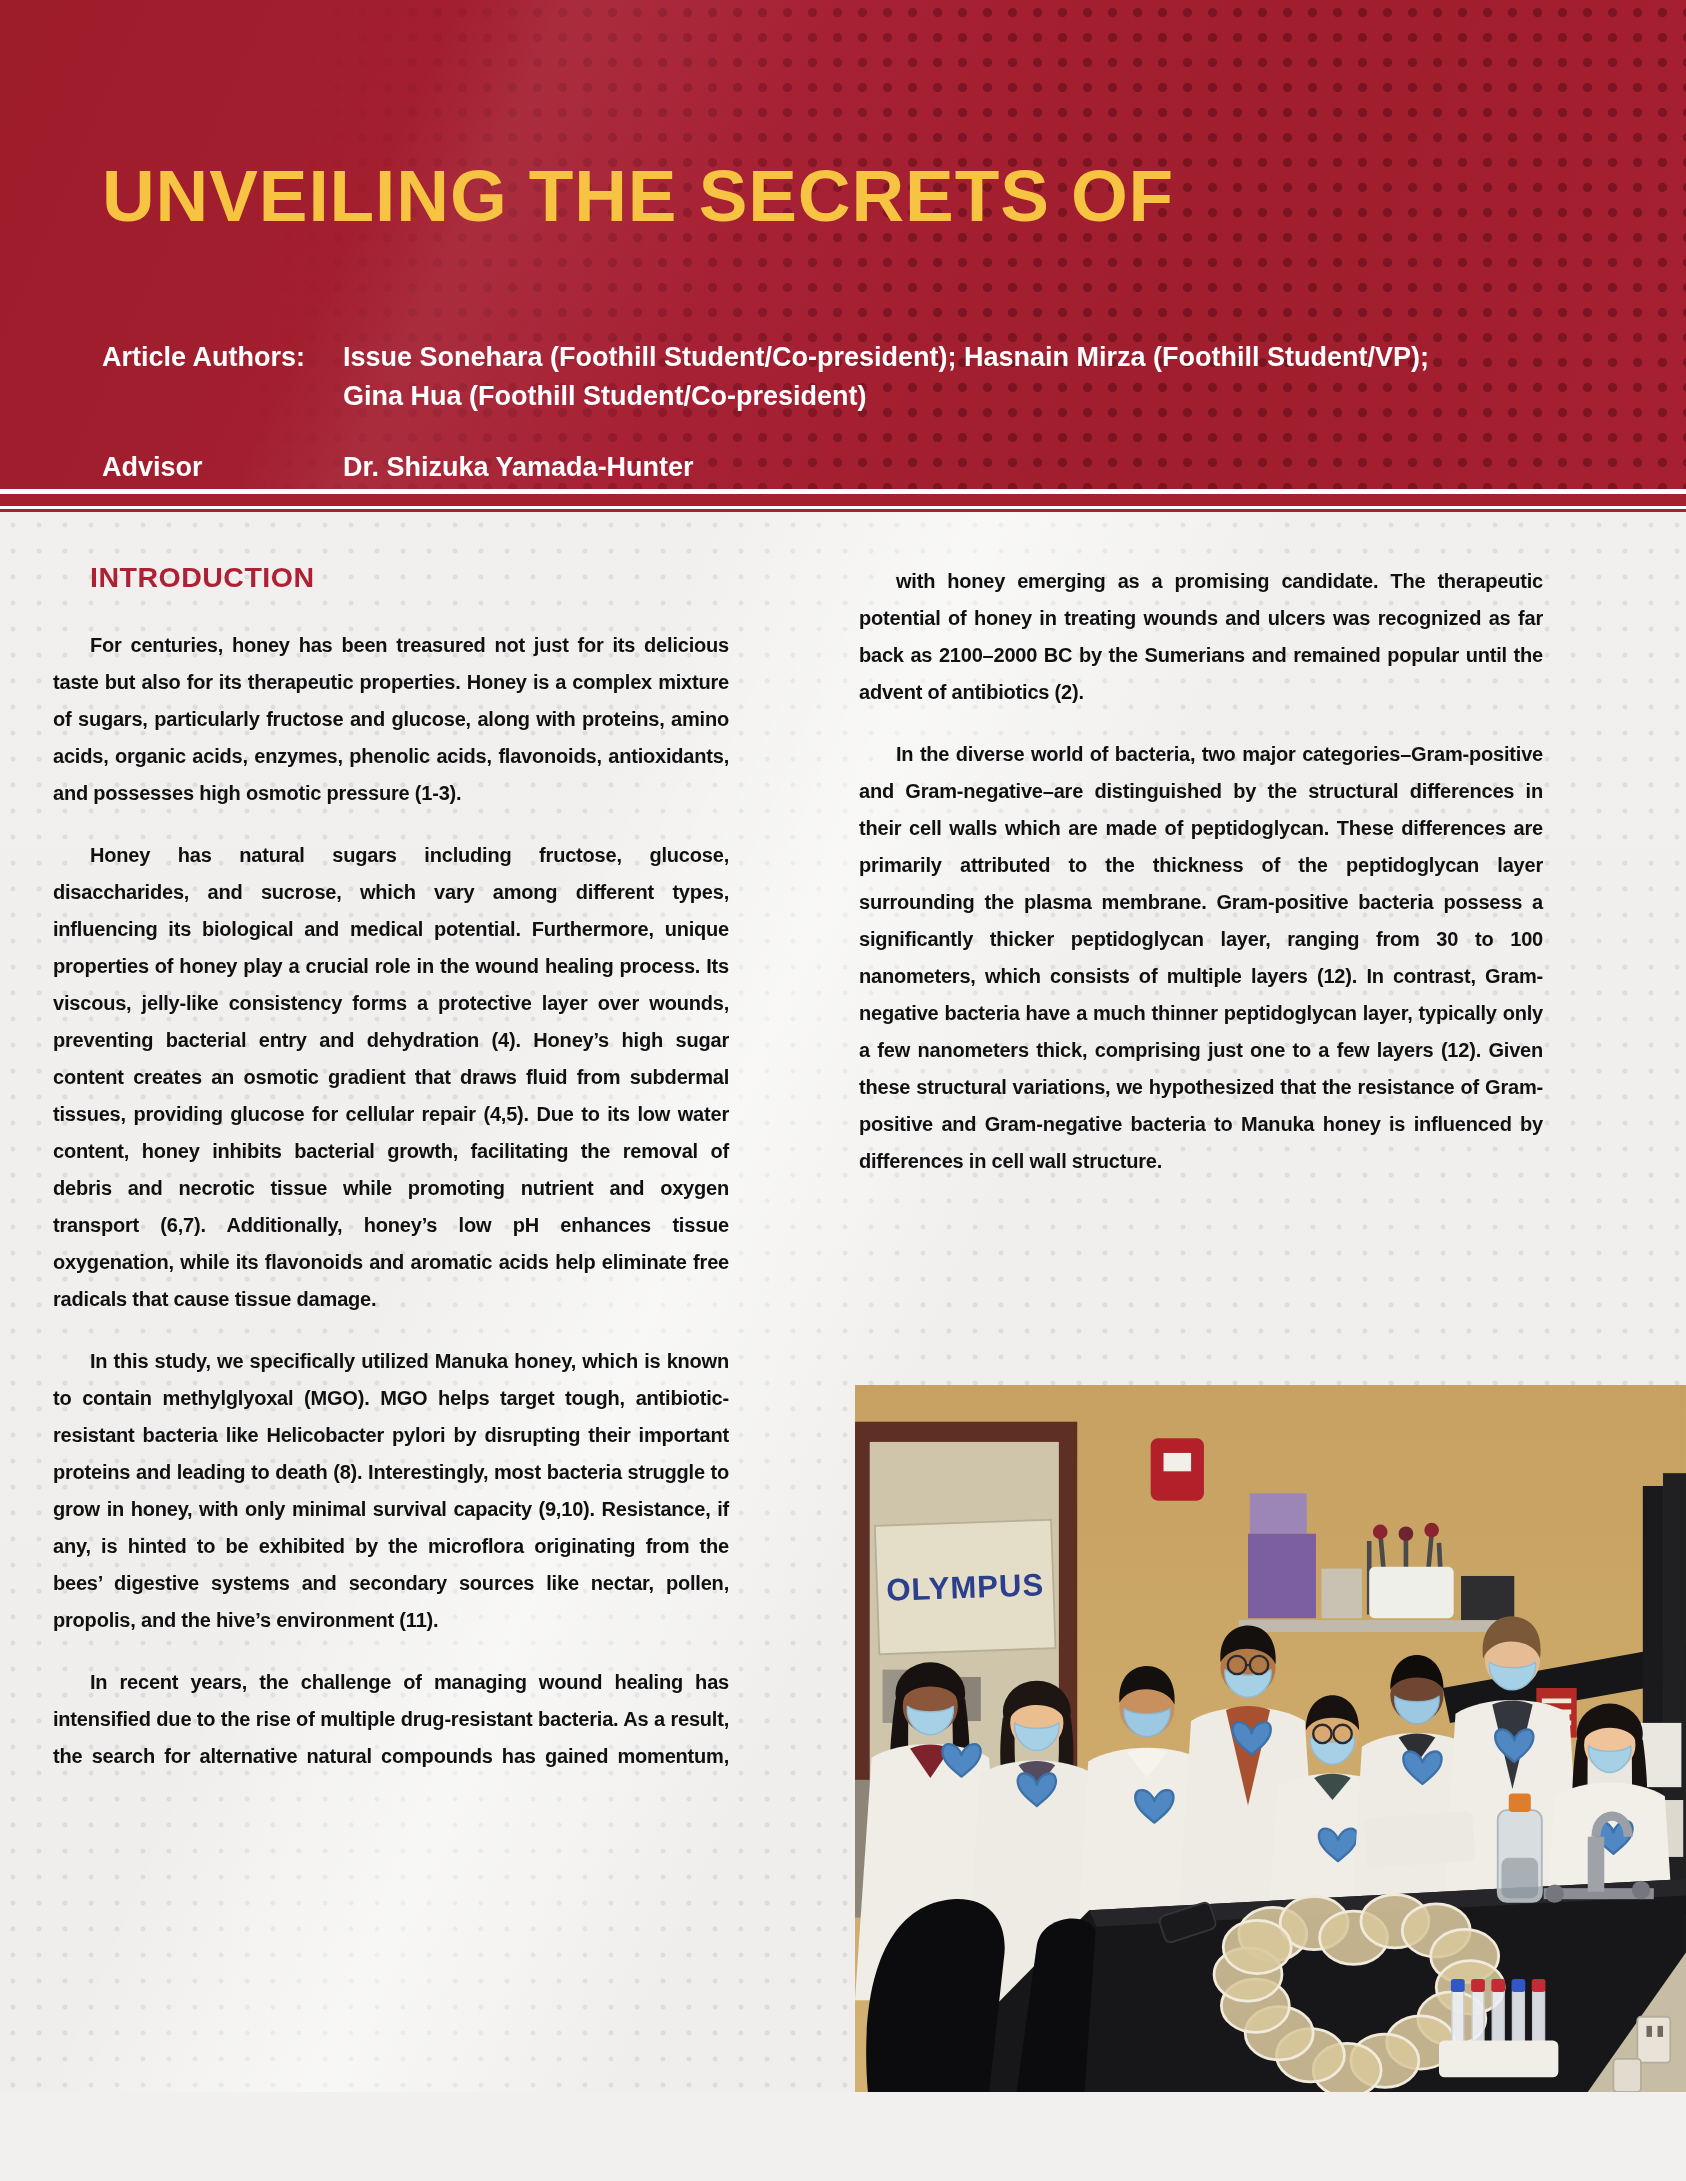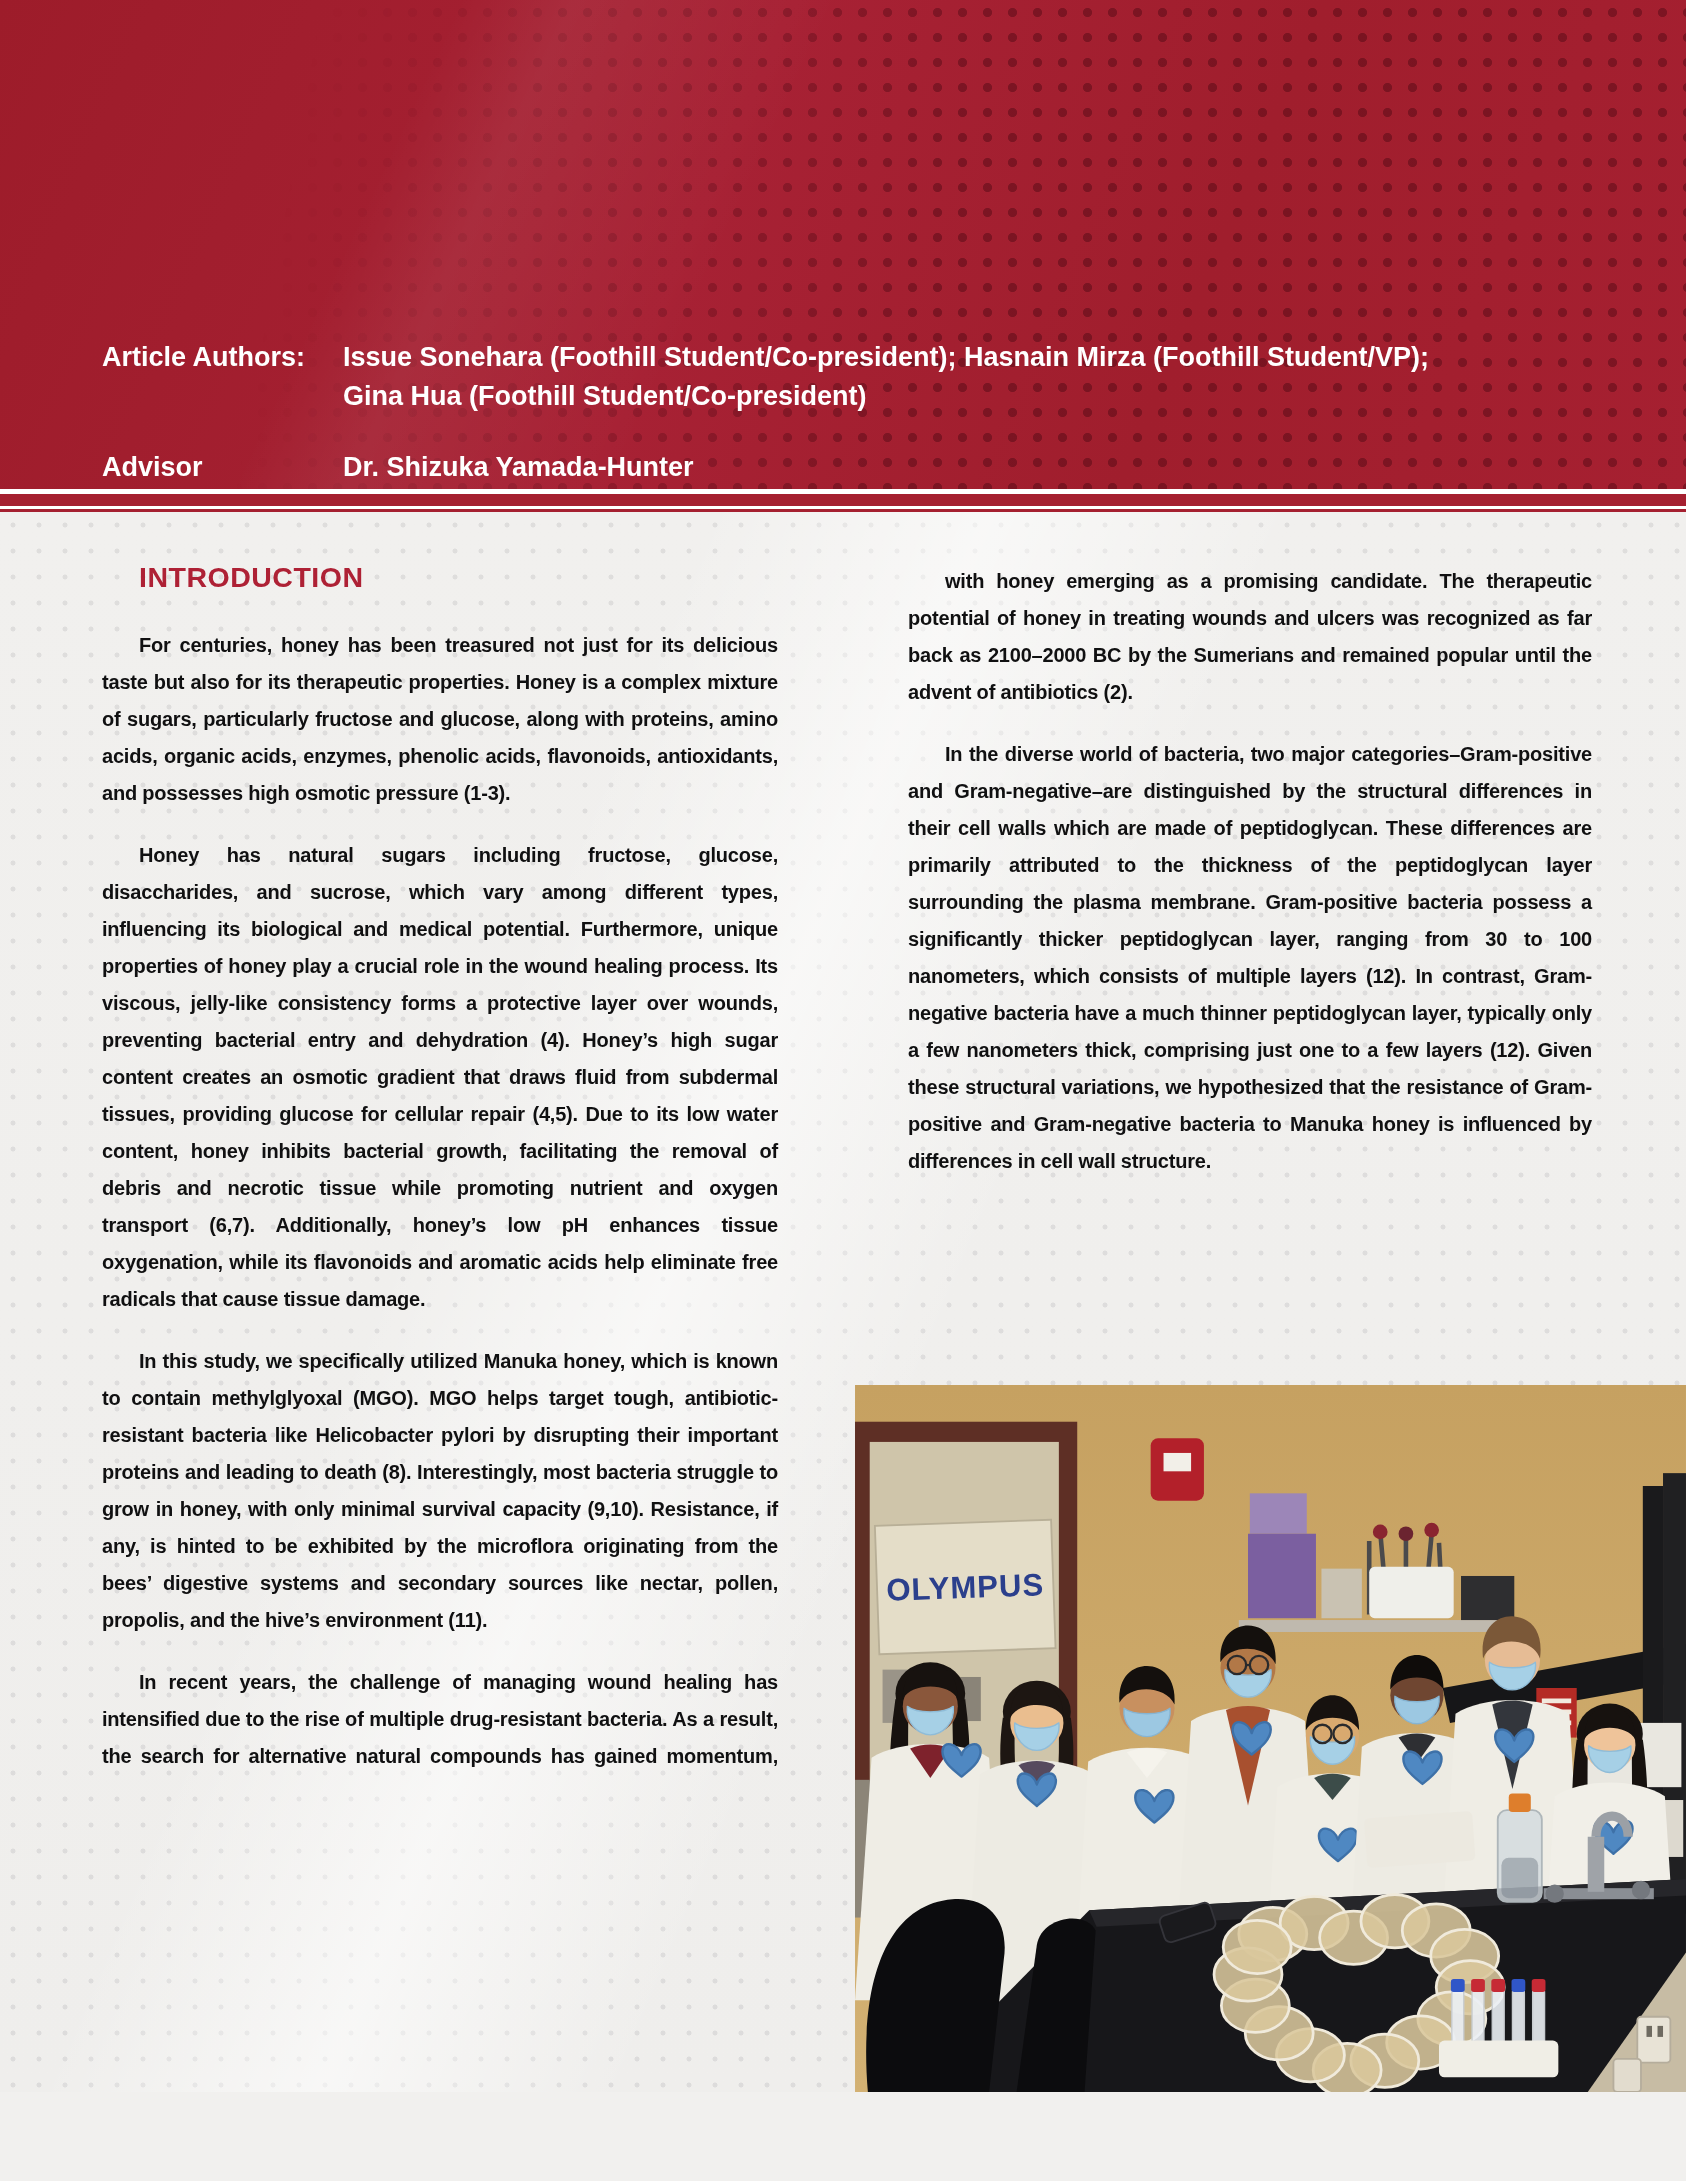--- a/index.html
+++ b/index.html
@@ -45,21 +45,21 @@
   
   .bodyarea{
     position:absolute;left:0;top:512px;width:100%;height:1580px;overflow:hidden;
     background:
       linear-gradient(113deg,transparent 30%,rgba(255,255,255,0.55) 42%,transparent 55%),
       radial-gradient(circle,rgba(110,110,116,0.14) 2.2px,rgba(110,110,116,0) 2.8px),
       linear-gradient(#F1F0EE,#EFEEEC);
     background-size:auto,26px 26px,auto;
   }
   .columns{
-    display:flex;padding:49px 94px 0 102px;column-gap:130px;
+    display:flex;padding:49px 94px 0 53px;column-gap:130px;
   }
   .col-left{width:676px;flex:0 0 676px;}
   .col-right{width:684px;flex:0 0 684px;}
   .section-heading{
     margin:0 0 0 37px;font-size:28.5px;font-weight:bold;letter-spacing:0.5px;
     color:#AE2135;
   }
   .bodyarea p{
     margin:25px 0 0 0;color:#101011;
     font-size:20px;line-height:37px;font-weight:bold;letter-spacing:-0.2px;
@@ -87,20 +87,21 @@
 </style>
 </head>
 <body>
 
 <div class="page">
 
   <div class="header">
     <div class="header-dots"></div>
     <div class="header-sheen"></div>
     <h1 class="title">
+      <span>UNVEILING THE SECRETS OF</span>
     </h1>
     <div class="credits">
       <span class="credit-label">Article Authors:</span>
       <span class="credit-text">
         <span>Issue Sonehara (Foothill Student/Co-president); Hasnain Mirza (Foothill Student/VP);</span>
         <span>Gina Hua (Foothill Student/Co-president)</span>
       </span>
       <span class="credit-label">Advisor Advisor:</span>
       <span class="credit-text">Dr. Shizuka Yamada-Hunter</span>
     </div>

